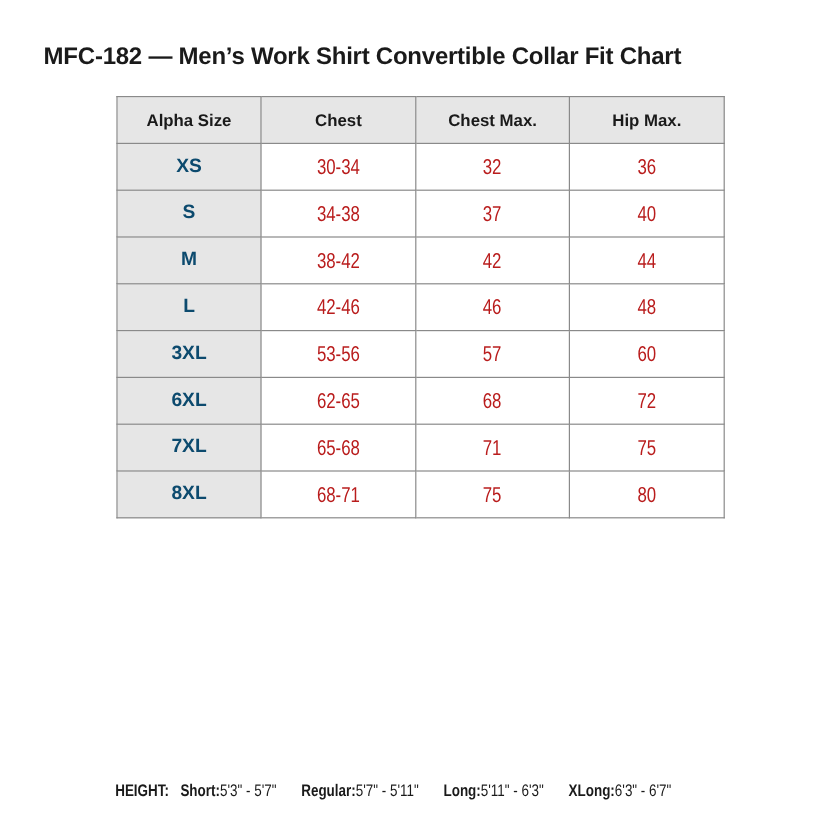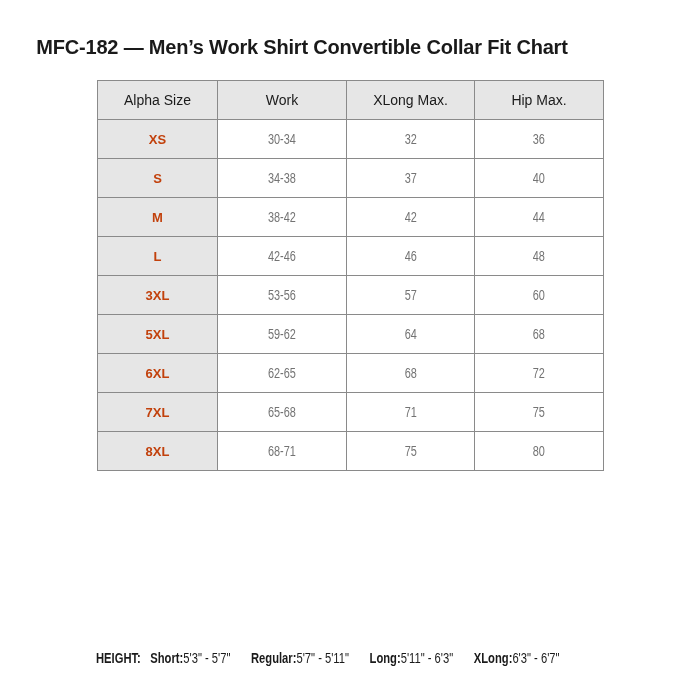--- a/index.html
+++ b/index.html
@@ -37,34 +37,34 @@
     table.fit th, table.fit td {
       border: 1.5px solid #8a8a8a;
       height: 38px;
       padding: 0;
       text-align: center;
       vertical-align: middle;
     }
     table.fit th {
       background: #e6e6e6;
       font-size: 14px;
-      font-weight: normal;
+      font-weight: bold;
       color: #1a1a1a;
     }
     table.fit td.size {
       background: #e6e6e6;
-      font-size: 13px;
+      font-size: 16px;
       font-weight: bold;
-      color: #c2410c;
+      color: #0c4a6e;
     }
     table.fit td.val {
       background: #ffffff;
       font-family: "Liberation Sans Narrow", "Liberation Sans", sans-serif;
-      font-size: 14px;
-      color: #737373;
+      font-size: 18px;
+      color: #b91c1c;
       transform-origin: center;
     }
     td.val span {
       display: inline-block;
       transform: scaleX(0.78);
     }
     col.c1 { width: 120px; }
     col.c2 { width: 129px; }
     col.c3 { width: 128px; }
     col.c4 { width: 129px; }
@@ -90,22 +90,22 @@
 <table class="fit">
   <colgroup>
     <col class="c1">
       <col class="c2">
       <col class="c3">
       <col class="c4">
   </colgroup>
   <thead>
     <tr>
       <th>Alpha Size</th>
-      <th>Work</th>
-      <th>XLong Max.</th>
+      <th>Chest</th>
+      <th>Chest Max.</th>
       <th>Hip Max.</th>
     </tr>
   </thead>
   <tbody>
     <tr>
       <td class="size">XS</td>
       <td class="val"><span>30-34</span></td>
       <td class="val"><span>32</span></td>
       <td class="val"><span>36</span></td>
     </tr>
@@ -127,26 +127,20 @@
       <td class="val"><span>46</span></td>
       <td class="val"><span>48</span></td>
     </tr>
     <tr>
       <td class="size">3XL</td>
       <td class="val"><span>53-56</span></td>
       <td class="val"><span>57</span></td>
       <td class="val"><span>60</span></td>
     </tr>
     <tr>
-      <td class="size">5XL</td>
-      <td class="val"><span>59-62</span></td>
-      <td class="val"><span>64</span></td>
-      <td class="val"><span>68</span></td>
-    </tr>
-    <tr>
       <td class="size">6XL</td>
       <td class="val"><span>62-65</span></td>
       <td class="val"><span>68</span></td>
       <td class="val"><span>72</span></td>
     </tr>
     <tr>
       <td class="size">7XL</td>
       <td class="val"><span>65-68</span></td>
       <td class="val"><span>71</span></td>
       <td class="val"><span>75</span></td>

